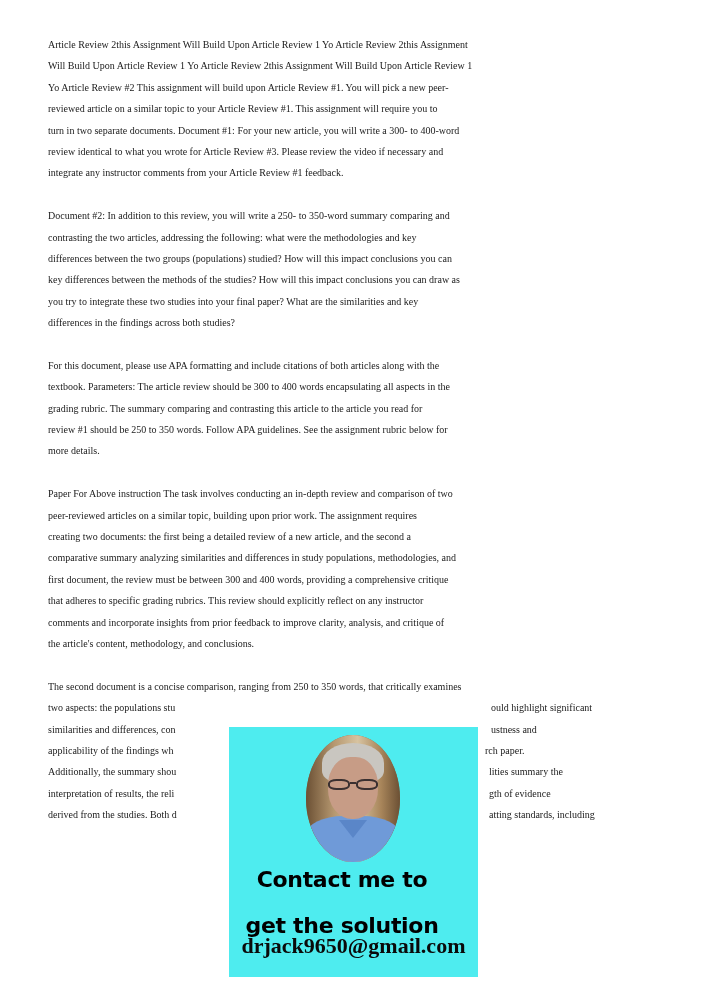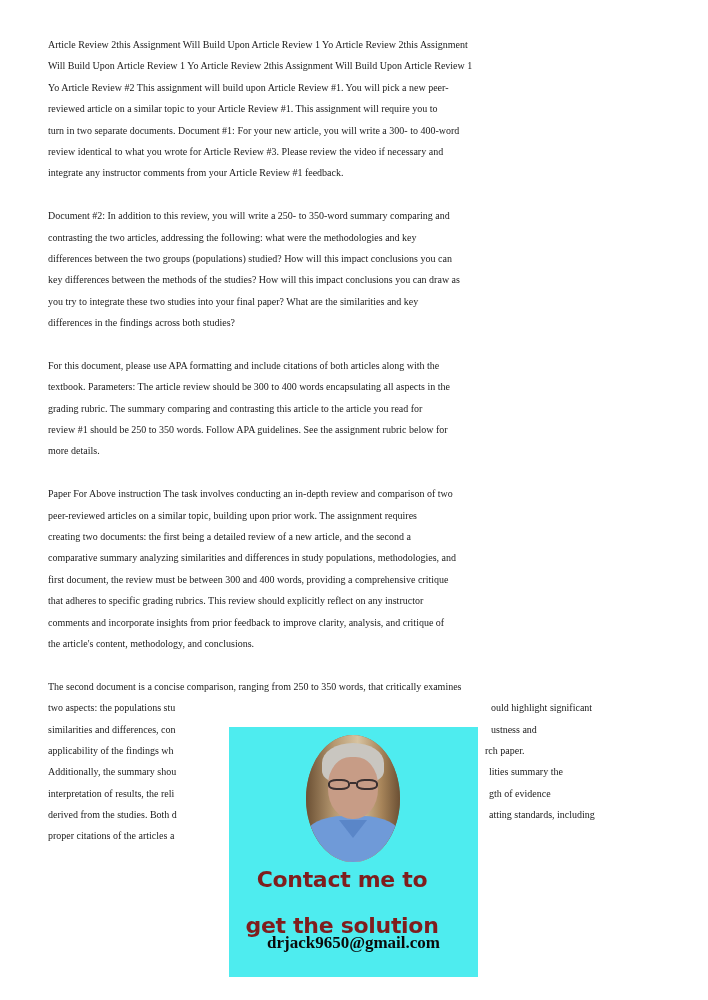--- a/index.html
+++ b/index.html
@@ -110,34 +110,34 @@
     background: #5a86c8;
     clip-path: polygon(0 0, 50% 100%, 100% 0);
   }
   .cta {
     position: absolute;
     left: 0;
     width: 226px;
     text-align: center;
     font-family: "DejaVu Sans", "Liberation Sans", sans-serif;
     font-weight: bold;
-    color: #7f1d1d;
+    color: #000000;
     letter-spacing: -0.3px;
   }
   .cta.l1 { top: 140px; font-size: 22px; }
   .cta.l2 { top: 186px; font-size: 22px; text-align: center; }
   .email {
     position: absolute;
     left: 0;
     top: 206px;
     width: 249px;
     text-align: center;
     font-family: "Liberation Serif", "DejaVu Serif", serif;
     font-weight: bold;
-    font-size: 17px;
+    font-size: 22px;
     color: #0a0a0a;
   }
 </style>
 </head>
 <body>
 
 <div class="page">
   <div class="para">
     <span class="line">Article Review 2this Assignment Will Build Upon Article Review 1 Yo Article Review 2this Assignment</span>
     <span class="line">Will Build Upon Article Review 1 Yo Article Review 2this Assignment Will Build Upon Article Review 1</span>
@@ -177,21 +177,20 @@
   </div>
 
   <div class="para">
     <span class="line occluded-line"><span>The second document is a concise comparison, ranging from 250 to 350 words, that critically examines</span></span>
     <span class="line occluded-line"><span>two aspects: the populations stu</span><span class="seg-right" style="left:443px">ould highlight significant</span></span>
     <span class="line occluded-line"><span>similarities and differences, con</span><span class="seg-right" style="left:443px">ustness and</span></span>
     <span class="line occluded-line"><span>applicability of the findings wh</span><span class="seg-right" style="left:437px">rch paper.</span></span>
     <span class="line occluded-line"><span>Additionally, the summary shou</span><span class="seg-right" style="left:441px">lities summary the</span></span>
     <span class="line occluded-line"><span>interpretation of results, the reli</span><span class="seg-right" style="left:441px">gth of evidence</span></span>
     <span class="line occluded-line"><span>derived from the studies. Both d</span><span class="seg-right" style="left:441px">atting standards, including</span></span>
-    <span class="line occluded-line"><span>proper citations of the articles a</span></span>
   </div>
 </div>
 
 <div class="overlay">
   <div class="portrait">
     <div class="bg"></div>
     <div class="shirt"></div>
     <div class="collar"></div>
     <div class="hair"></div>
     <div class="face"></div>

